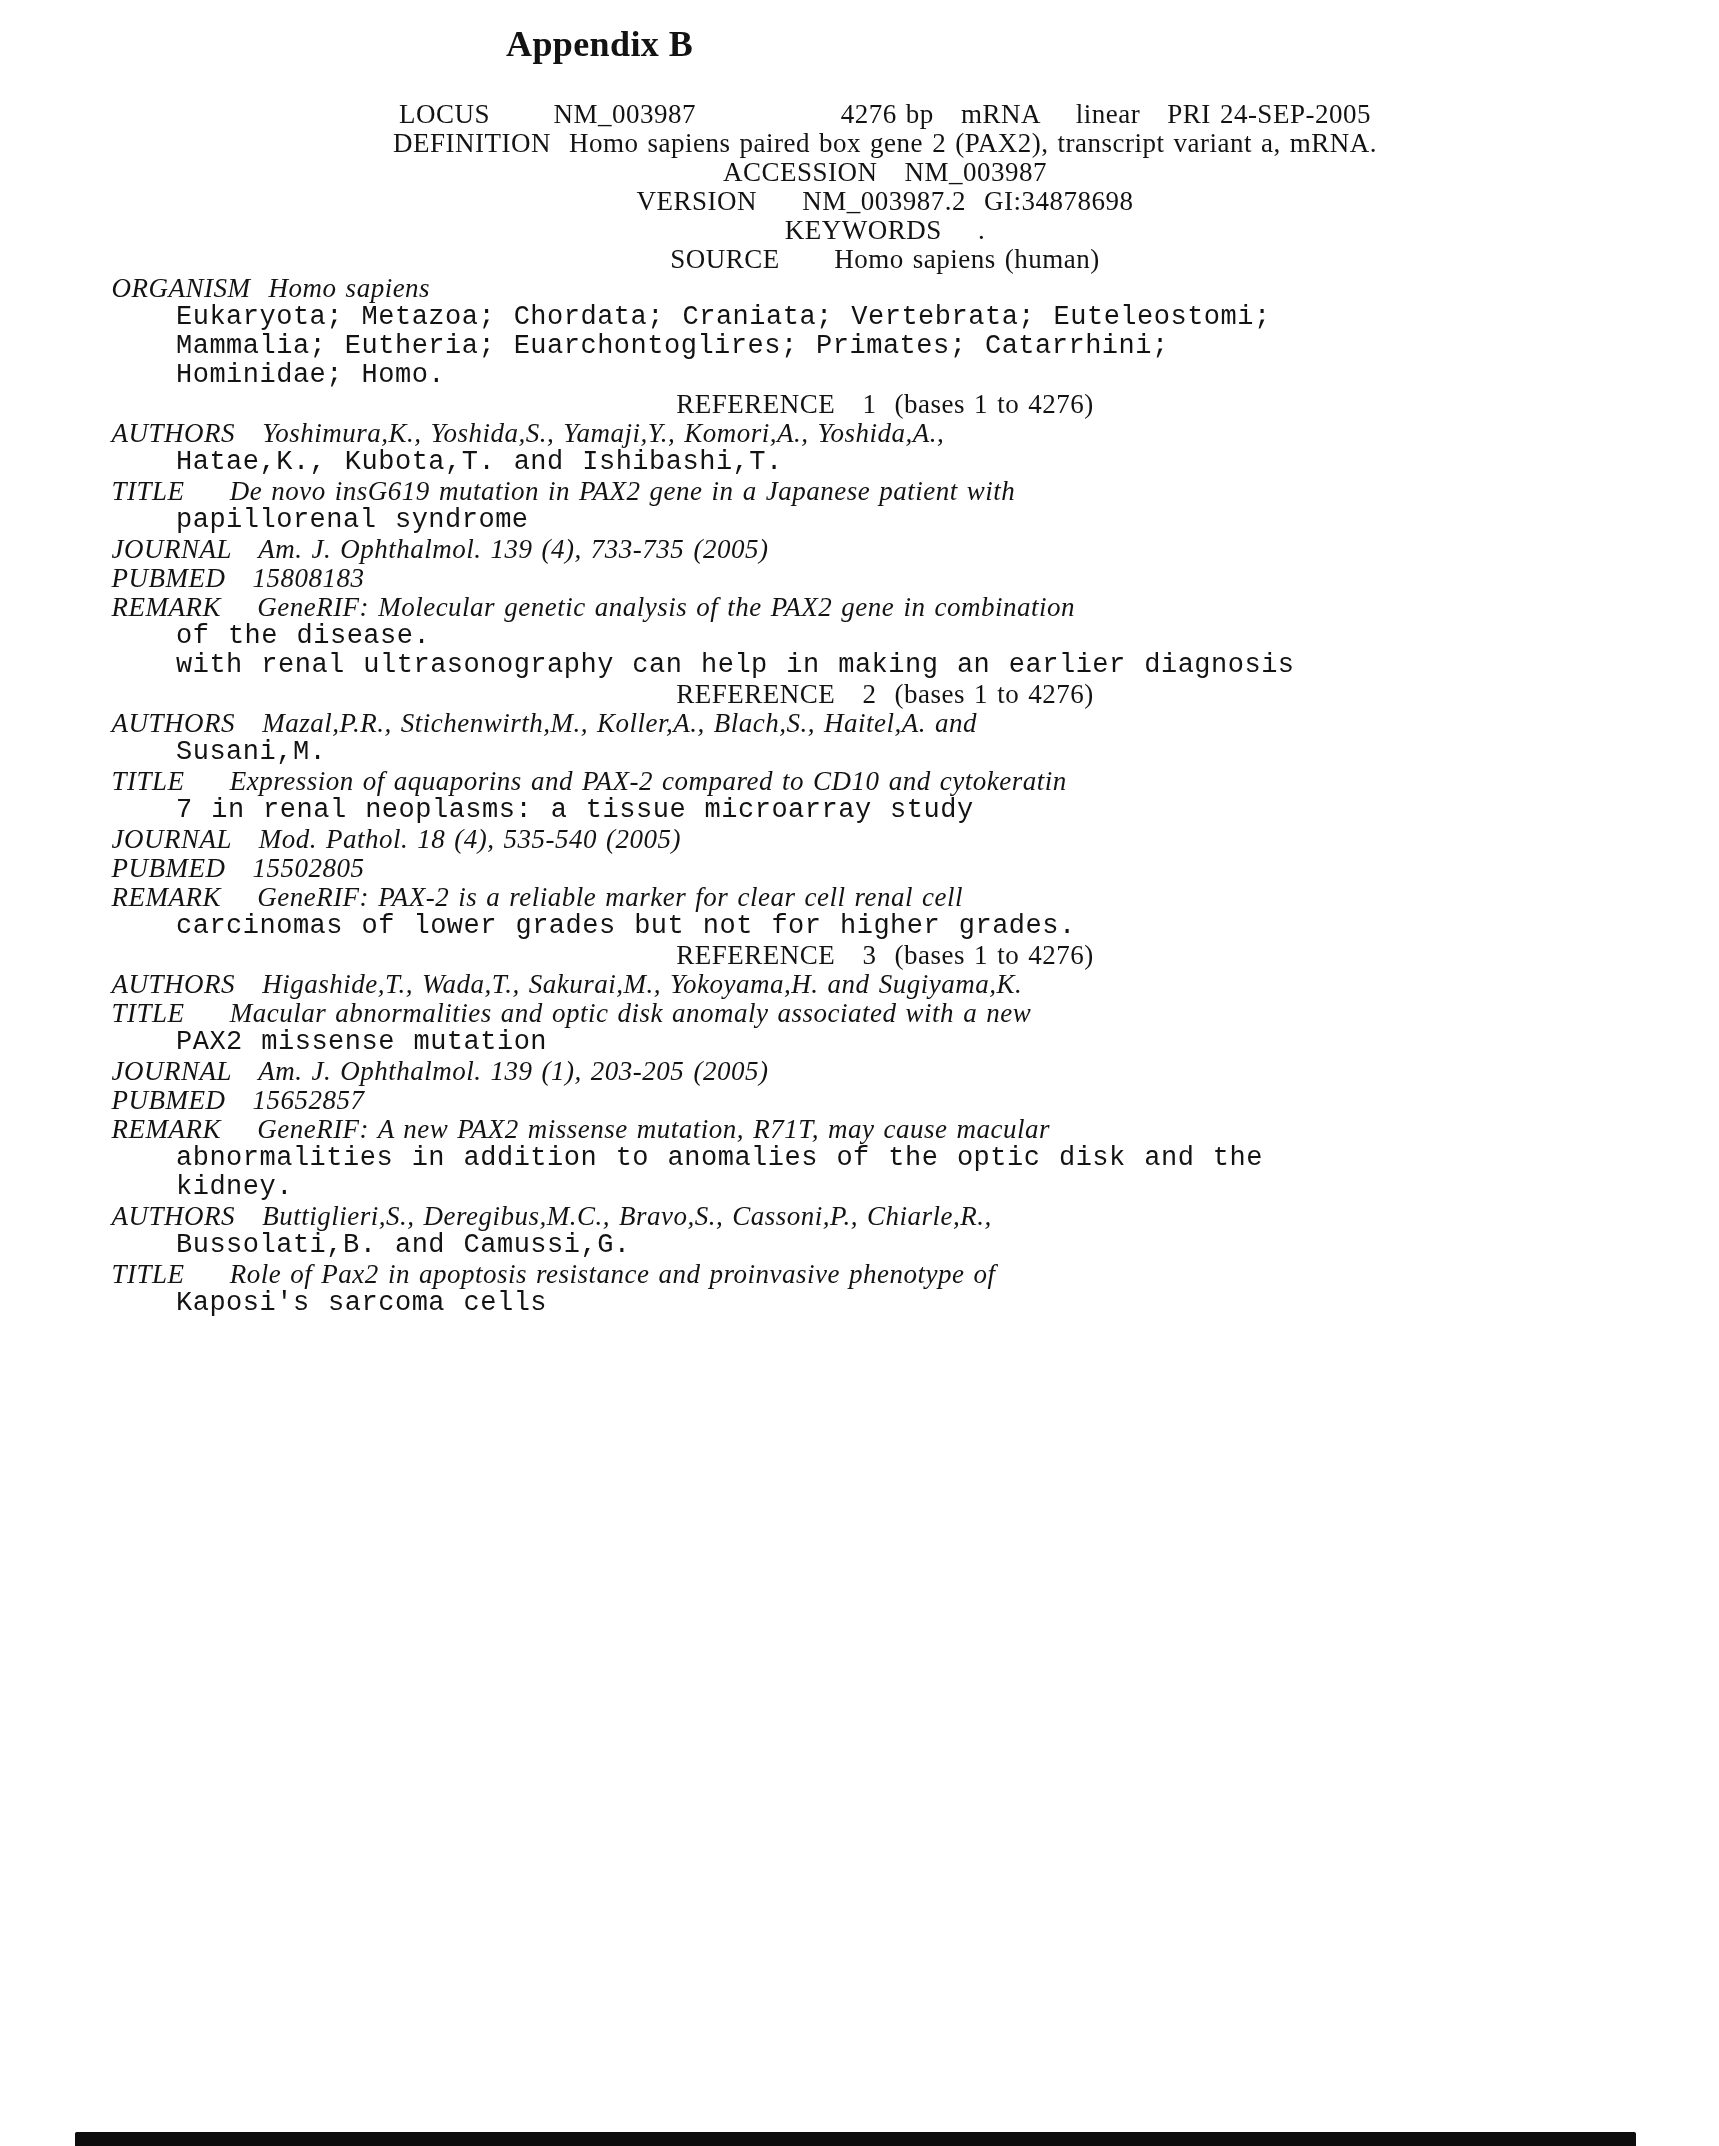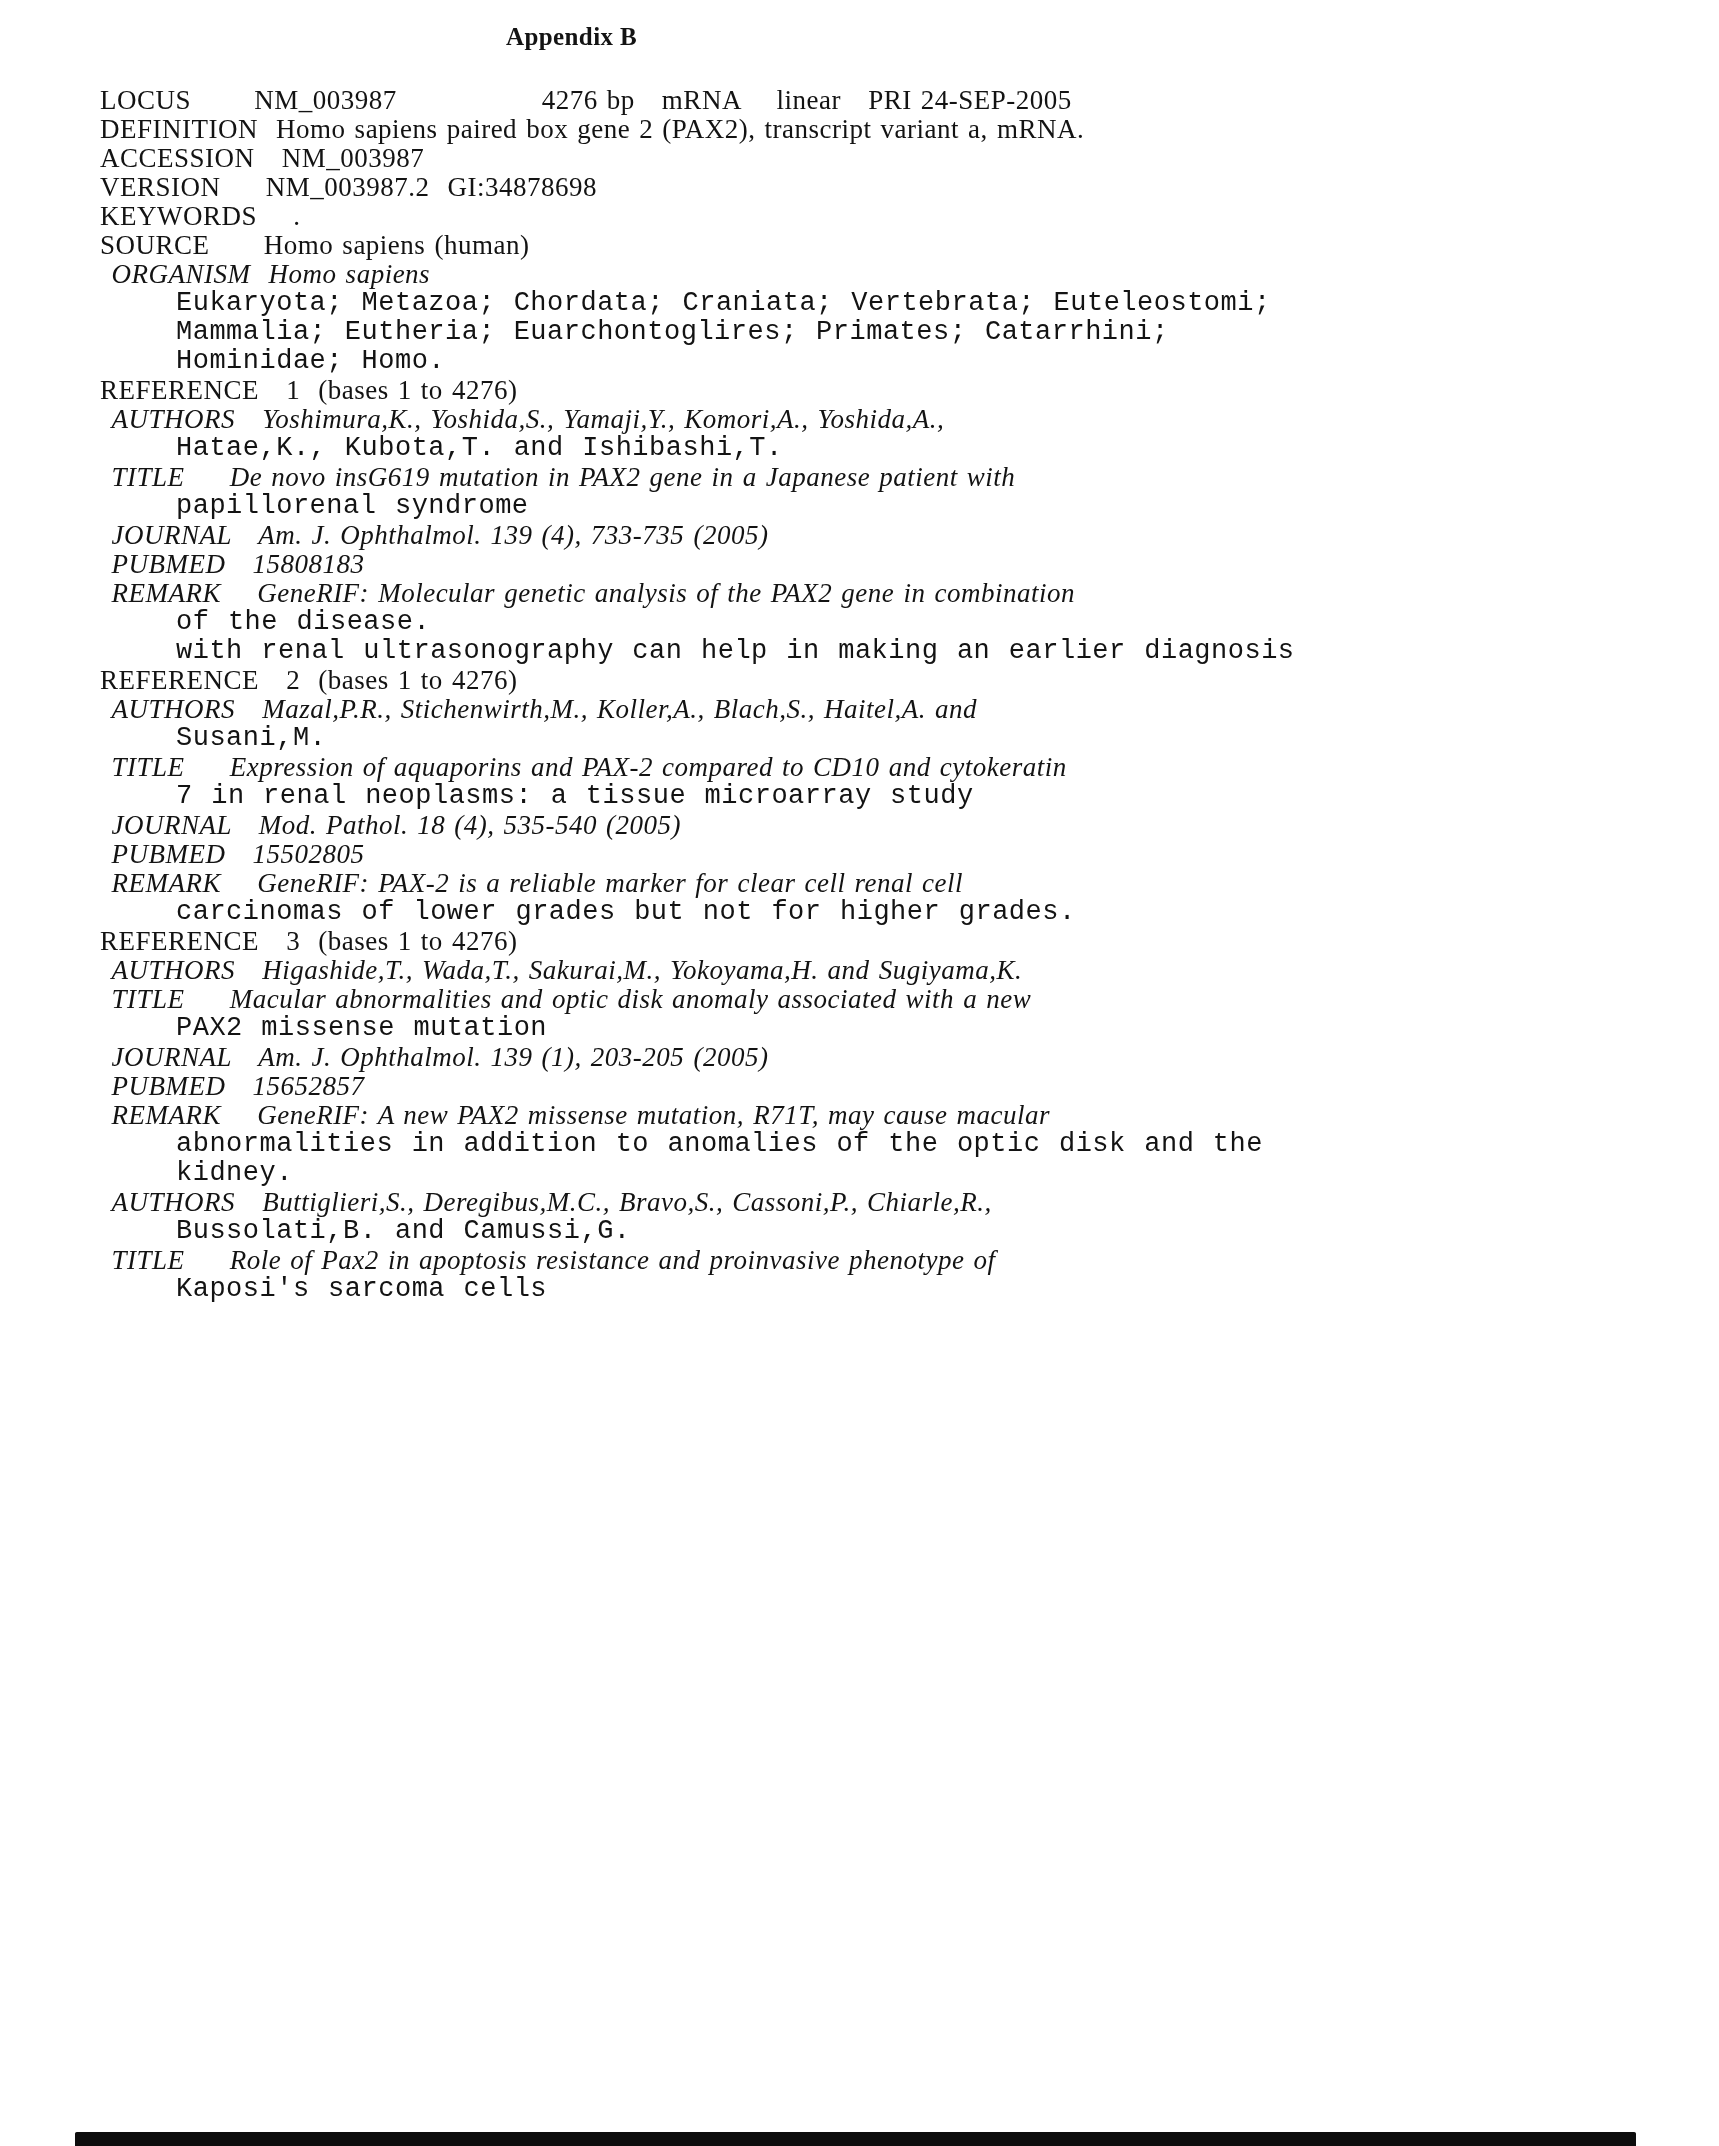--- a/index.html
+++ b/index.html
@@ -15,37 +15,37 @@
     font-family: "Liberation Serif", serif;
     color: #131313;
   }
   .page {
     position: absolute;
     inset: 0;
     box-sizing: border-box;
     padding: 23px 49px 0 100px;
   }
   .title {
-    font-size: 25px;
+    font-size: 36px;
     font-weight: 700;
     letter-spacing: 0.4px;
     padding-left: 406px;
     margin: 0 0 35px 0;
     white-space: pre;
   }
   .record {
     font-size: 27px;
     line-height: 29px;
     letter-spacing: 0.5px;
     word-spacing: 1.8px;
   }
   .line {
     white-space: pre-wrap;
   }
-  .indent-0 { padding-left: 0; }
+  .indent-0 { padding-left: 0; text-align: center; }
   .indent-1 { padding-left: 11.5px; font-style: italic; }
   .indent-2 { padding-left: 76px; font-family: Liberation Mono, monospace; }
   .scan-bar {
     position: absolute;
     left: 75px;
     right: 83px;
     bottom: 0;
     height: 14px;
     background: #0d0d0d;
     border-radius: 1.8px 1.8px 0 0;

